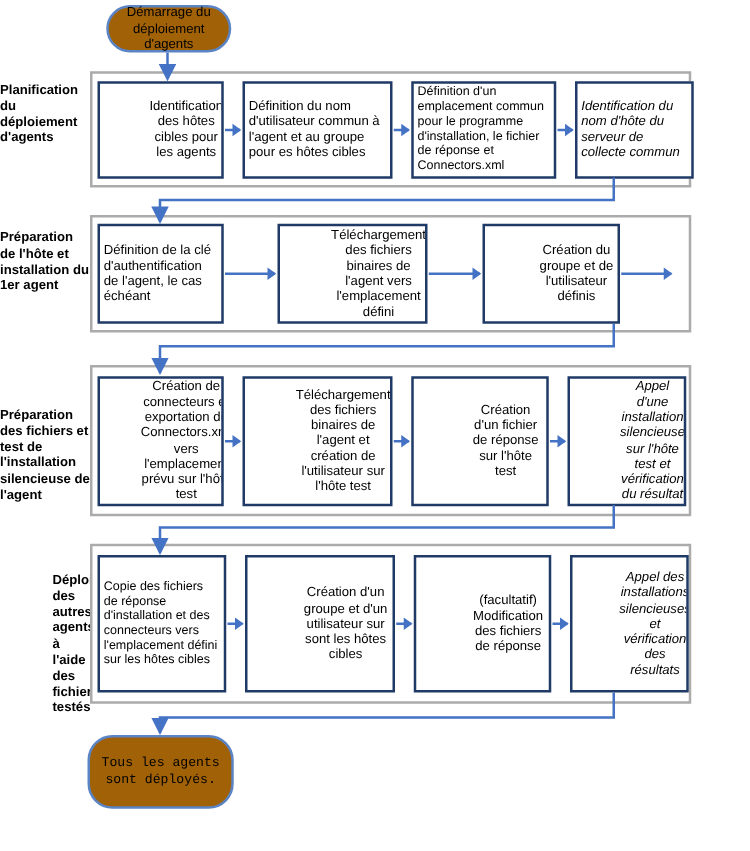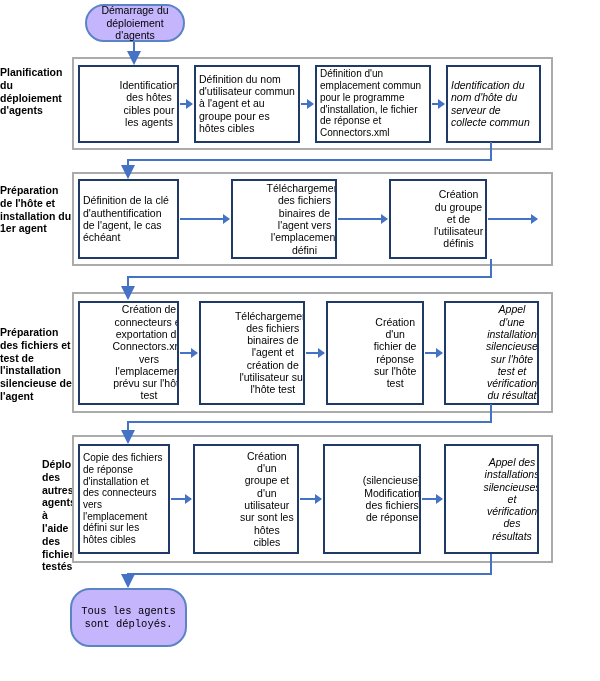--- a/index.html
+++ b/index.html
@@ -4,21 +4,21 @@
 <style>
   * { margin:0; padding:0; box-sizing:border-box; }
   html,body { background:#fff; }
   body {
     width:600px; height:681px; position:relative;
     font-family:"Liberation Sans", sans-serif; color:#000;
     --connector-blue:#4472C4; --box-border:#1F3A66;
     --group-border:#ABABAB; --terminal-border:#5B84C4;
   }
   .terminal {
-    position:absolute; background:#c4b5fd;
+    position:absolute; background:#a16207;
     border:2px solid var(--terminal-border); border-radius:20px;
     display:flex; align-items:center; justify-content:center;
     text-align:center; font-size:10.5px; line-height:1.2; padding:2px 6px;
   }
   #start-oval { left:85px; top:4px;  width:100px; height:38px; }
   #end-oval   { left:70px; top:588px; width:117px; height:59px;font-family:Liberation Mono, monospace; }
 
   .group {
     position:absolute; left:72px; width:481px; background:#fff;
     border:2px solid var(--group-border);
@@ -34,23 +34,23 @@
     display:flex; align-items:center; justify-content:center;
     font-size:10.5px; line-height:1.17; padding:2px 3px;
     overflow:hidden; flex:0 0 auto;
   }
   .pbox.center { text-align:center;padding-left:44px; }
   .pbox.left   { text-align:left; }
   #group-1 .pbox { height:78px; }
   #group-2 .pbox { height:80px; }
   #group-3 .pbox { height:104px; }
   #group-4 .pbox { height:110px; }
-  .b1 { width:101px; } .b2 { width:106px; } .b3 { width:98px; } .b4 { width:95px;font-style:italic; }
+  .b1 { width:101px; } .b2 { width:120px; } .b3 { width:110px; } .b4 { width:95px;font-style:italic; }
   #group-1 .b3 { width:116px; font-size:10px; }
-  #group-4 .b1 { width:92px; font-size:10px; }
+  #group-4 .b1 { width:103px; font-size:10px; }
 
   .harrow {
     flex:1 1 auto; height:2px; background:var(--connector-blue);
     align-self:center; position:relative; margin:0 2px 0 1px; min-width:12px;
   }
   .harrow::after {
     content:""; position:absolute; right:-1px; top:-4px;
     border-left:7px solid var(--connector-blue);
     border-top:5px solid transparent; border-bottom:5px solid transparent;
   }
@@ -108,21 +108,21 @@
     <div class="harrow"></div>
     <div class="pbox center b4">Appel d'une installation silencieuse sur l'hôte test et vérification du résultat</div>
   </div>
 
   <div class="rowlabel" id="label-4">Déploiement des autres agents à l'aide des fichiers testés</div>
   <div class="group" id="group-4">
     <div class="pbox left b1">Copie des fichiers de réponse d'installation et des connecteurs vers l'emplacement défini sur les hôtes cibles</div>
     <div class="harrow"></div>
     <div class="pbox center b2">Création d'un groupe et d'un utilisateur sur sont les hôtes cibles</div>
     <div class="harrow"></div>
-    <div class="pbox center b3">(silencieuse) Modification des fichiers de réponse</div>
+    <div class="pbox center b3">(facultatif) Modification des fichiers de réponse</div>
     <div class="harrow"></div>
     <div class="pbox center b4">Appel des installations silencieuses et vérification des résultats</div>
   </div>
 
   <div id="end-oval" class="terminal">Tous les agents sont déployés.</div>
 
   <svg class="connectors" viewBox="0 0 600 681">
     <defs>
       <marker id="ah" viewBox="0 0 10 10" refX="8.5" refY="5" markerWidth="7" markerHeight="7" orient="auto">
         <path d="M0,0 L10,5 L0,10 z" fill="#4472C4"></path>

